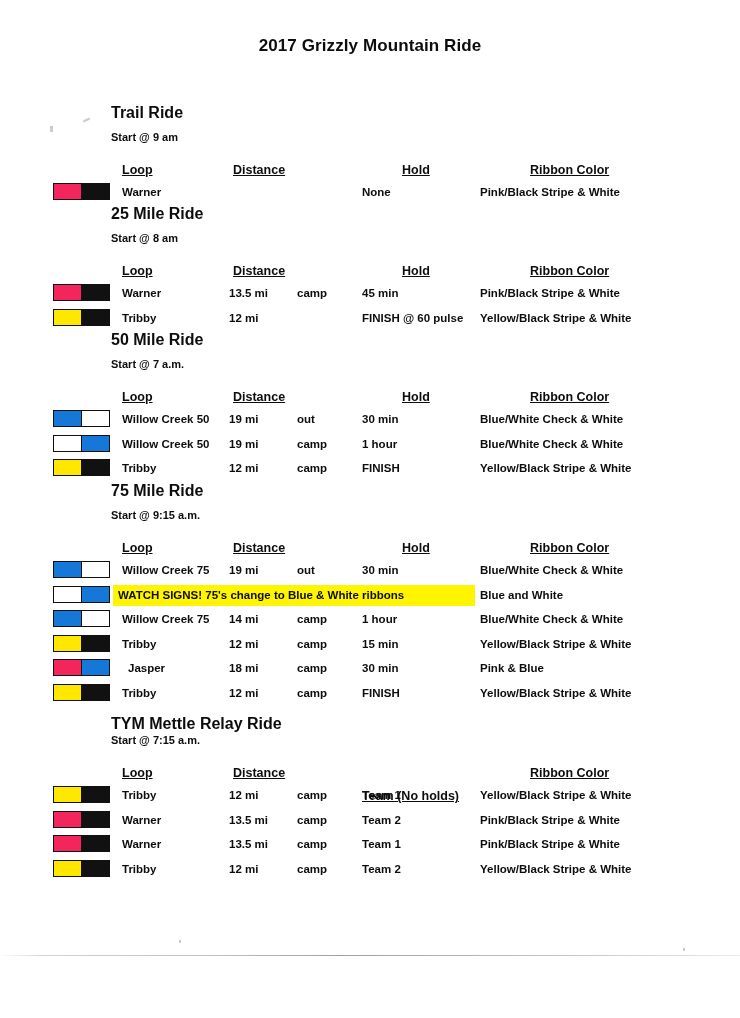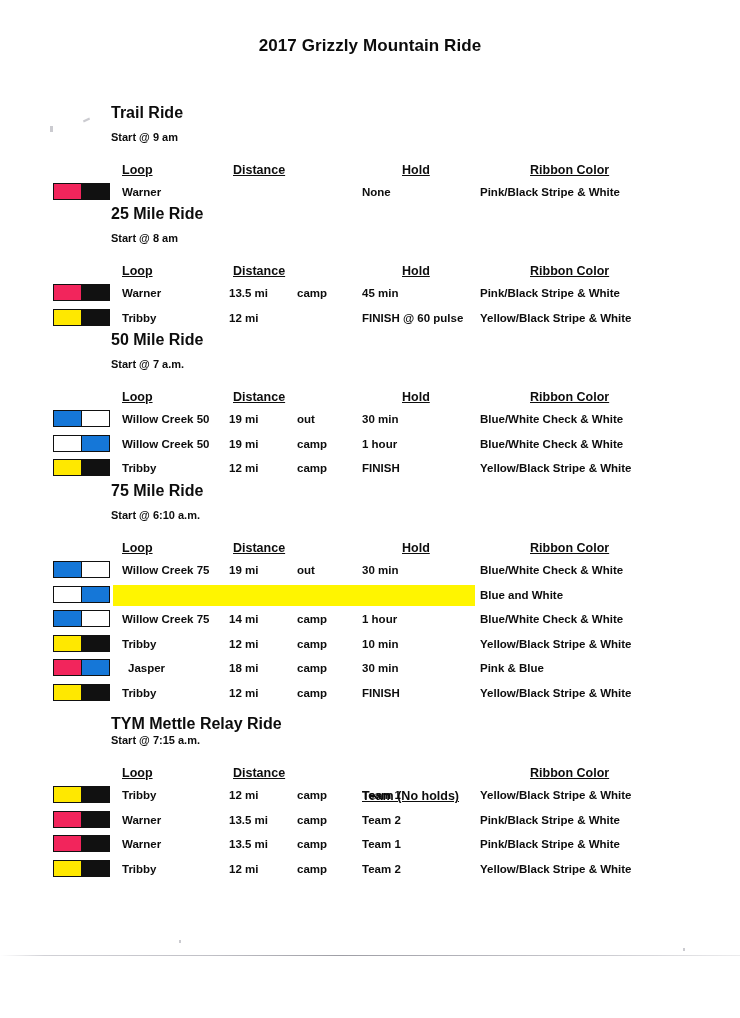--- a/index.html
+++ b/index.html
@@ -134,21 +134,21 @@
           </div>
           <div class="cell" style="left: 122px;">Tribby</div>
           <div class="cell" style="left: 229px;">12 mi</div>
           <div class="cell" style="left: 297px;">camp</div>
           <div class="cell" style="left: 362px;">FINISH</div>
           <div class="cell" style="left: 480px;">Yellow/Black Stripe &amp; White</div>
         </div>
       </div>
       <div class="section" style="top: 482px;">
         <div class="sec-title" style="top: 0px;">75 Mile Ride</div>
-        <div class="sec-start" style="top: 27px;">Start @ 6:10 a.m.</div>
+        <div class="sec-start" style="top: 27px;">Start @ 9:15 a.m.</div>
         <div class="hdr" style="top: 59px; left: 122px;">Loop</div>
         <div class="hdr" style="top: 59px; left: 233px;">Distance</div>
         <div class="hdr" style="top: 59px; left: 402px;">Hold</div>
         <div class="hdr" style="top: 59px; left: 530px;">Ribbon Color</div>
         <div class="row" style="top: 78px;">
           <div class="swatch">
             <i style="background: rgb(21, 119, 216);"></i>
             <i class="sep" style="background: rgb(255, 255, 255);"></i>
           </div>
           <div class="cell" style="left: 122px;">Willow Creek  75</div>
@@ -156,20 +156,21 @@
           <div class="cell" style="left: 297px;">out</div>
           <div class="cell" style="left: 362px;">30 min</div>
           <div class="cell" style="left: 480px;">Blue/White Check &amp; White</div>
         </div>
         <div class="row" style="top: 102.6px;">
           <div class="swatch">
             <i style="background: rgb(255, 255, 255);"></i>
             <i class="sep" style="background: rgb(21, 119, 216);"></i>
           </div>
           <div class="hl" style="width: 362px; background: rgb(255, 245, 0);"></div>
+          <div class="hl-text">WATCH SIGNS! 75's change to Blue &amp; White ribbons</div>
           <div class="cell" style="left: 480px;">Blue and White</div>
         </div>
         <div class="row" style="top: 127.2px;">
           <div class="swatch">
             <i style="background: rgb(21, 119, 216);"></i>
             <i class="sep" style="background: rgb(255, 255, 255);"></i>
           </div>
           <div class="cell" style="left: 122px;">Willow Creek  75</div>
           <div class="cell" style="left: 229px;">14 mi</div>
           <div class="cell" style="left: 297px;">camp</div>
@@ -177,21 +178,21 @@
           <div class="cell" style="left: 480px;">Blue/White Check &amp; White</div>
         </div>
         <div class="row" style="top: 151.8px;">
           <div class="swatch">
             <i style="background: rgb(255, 232, 0);"></i>
             <i class="sep" style="background: rgb(17, 17, 17);"></i>
           </div>
           <div class="cell" style="left: 122px;">Tribby</div>
           <div class="cell" style="left: 229px;">12 mi</div>
           <div class="cell" style="left: 297px;">camp</div>
-          <div class="cell" style="left: 362px;">10 min</div>
+          <div class="cell" style="left: 362px;">15 min</div>
           <div class="cell" style="left: 480px;">Yellow/Black Stripe &amp; White</div>
         </div>
         <div class="row" style="top: 176.4px;">
           <div class="swatch">
             <i style="background: rgb(242, 37, 92);"></i>
             <i class="sep" style="background: rgb(21, 119, 216);"></i>
           </div>
           <div class="cell" style="left: 128px;">Jasper</div>
           <div class="cell" style="left: 229px;">18 mi</div>
           <div class="cell" style="left: 297px;">camp</div>

